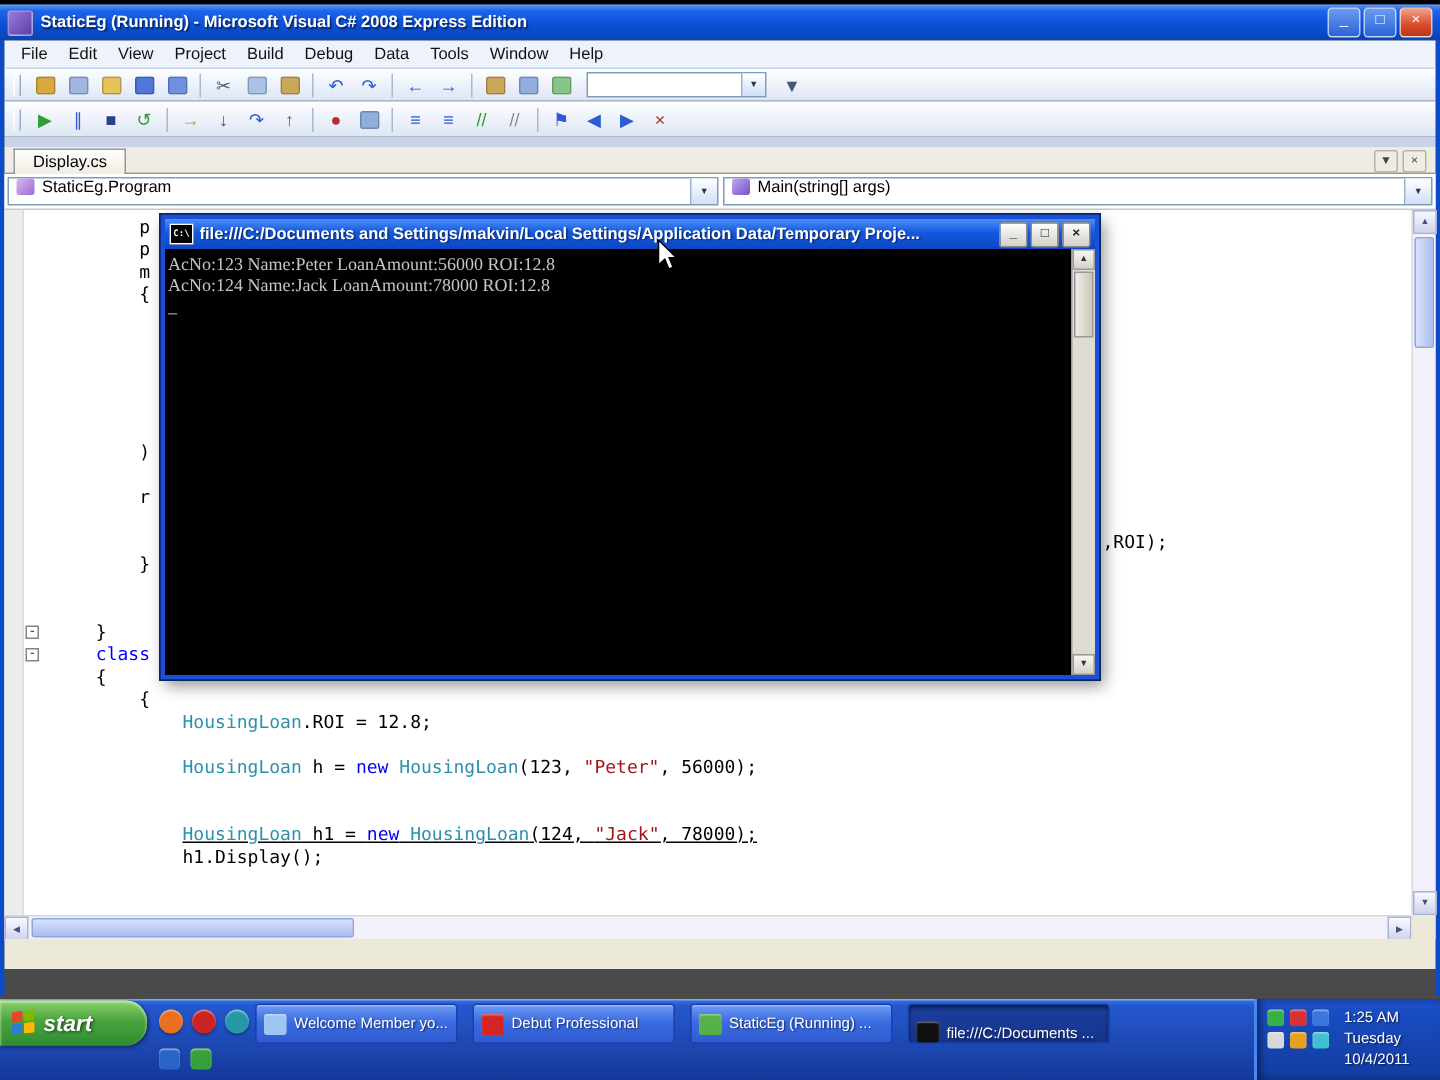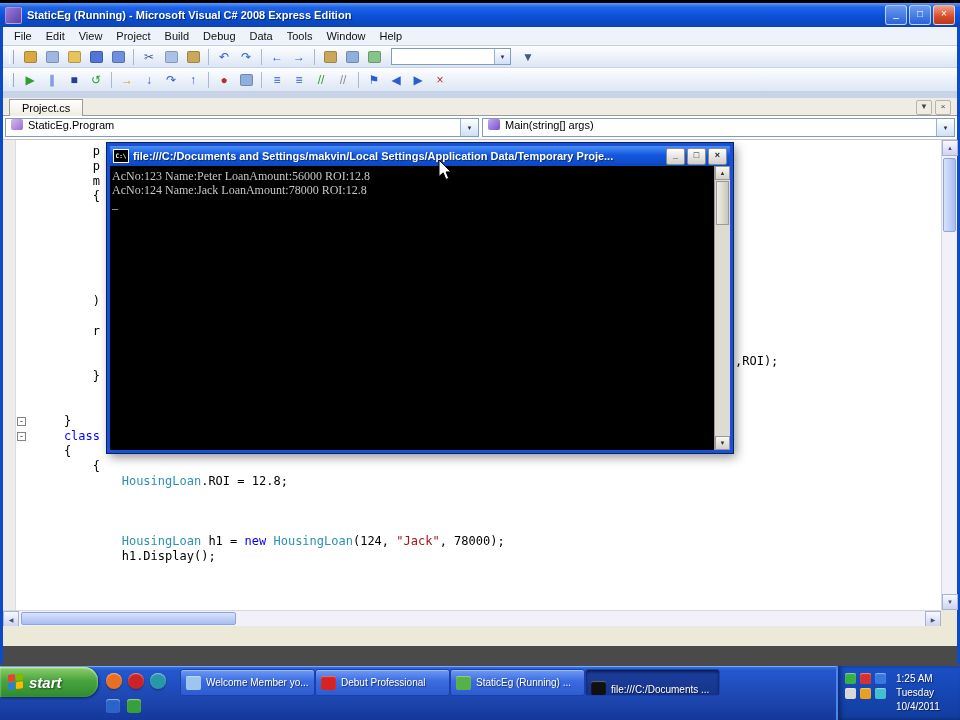--- a/index.html
+++ b/index.html
@@ -127,21 +127,21 @@
     display:flex;align-items:center;padding-left:8px;box-sizing:border-box;}
   .flag{width:16px;height:16px;display:grid;grid-template-columns:7px 7px;grid-template-rows:7px 7px;gap:1px;
     transform:skewY(-6deg);margin-right:5px;}
   .flag i{display:block;border-radius:1px;}
   .flag .f1{background:#e8442c;} .flag .f2{background:#7fba00;} .flag .f3{background:#2a7fd4;} .flag .f4{background:#ffb900;}
   .startbtn .stext{color:#fff;font-size:15px;font-weight:bold;font-style:italic;text-shadow:1px 1px 2px #00000090;}
   #quick-launch{position:absolute;left:106px;top:7px;display:flex;gap:6px;align-items:center;}
   .ql-icon{width:16px;height:16px;border-radius:50%;box-shadow:inset 0 1px 1px #ffffff80,0 1px 2px #00000060;}
   #extra-icons{position:absolute;left:106px;top:33px;display:flex;gap:7px;}
   .extra-icon{width:14px;height:14px;border-radius:3px;box-shadow:inset 0 1px 1px #ffffff80;}
-  #task-buttons{position:absolute;left:180px;top:3px;display:flex;}
+  #task-buttons{position:absolute;left:170px;top:3px;display:flex;gap:10px;}
   .task{width:135px;height:27px;border-radius:3px;background:linear-gradient(#6f9bf5,#3a6be0 45%,#2f5bd0);
     border:1px solid #1c3fae;display:flex;align-items:center;padding:0 5px;box-sizing:border-box;
     color:#fff;font-size:10px;box-shadow:inset 0 1px 0 #ffffff50;}
   .task.active{background:linear-gradient(#1c3fa0,#16348a);box-shadow:inset 0 2px 3px #00000090;align-items:flex-end;}
   .task .ticon{width:15px;height:14px;margin-right:5px;border-radius:2px;flex:none;box-shadow:inset 0 1px 1px #ffffff60;}
   .task .tlabel{white-space:nowrap;overflow:hidden;text-overflow:ellipsis;text-shadow:1px 1px 1px #00000080;}
   .tray{position:absolute;left:836px;top:0;width:124px;height:54px;box-sizing:border-box;
     background:linear-gradient(#1b50c8,#123c9e);border-left:2px solid #4a86f0;box-shadow:inset 3px 0 4px #00000060;}
   #tray-icons{position:absolute;left:7px;top:7px;width:46px;display:flex;flex-wrap:wrap;gap:4px;}
   .tray-ic{width:11px;height:11px;border-radius:2px;box-shadow:inset 0 1px 1px #ffffff70;}
@@ -302,21 +302,21 @@
         </span>
         <span class="tb-btn">
           <span class="tb-glyph" style="color: rgb(176, 48, 48);">×</span>
         </span>
       </span>
   </div>
   <div class="gapstrip"></div>
 
   <div class="tabstrip">
     <span class="tab">
-      <span>Project.cs</span>
+      <span>Display.cs</span>
     </span>
     <span class="tab-ctrls">
       <span class="tab-ctrl">▼</span>
       <span class="tab-ctrl">×</span>
     </span>
   </div>
 
   <div class="editor">
     <div class="ddrow">
       <span class="combo" id="combo-type">
@@ -351,23 +351,24 @@
           <div class="code-row"><span class="code-text tail"><span class="tok-n">,ROI);</span></span></div>
           <div class="code-row"><span class="code-text" style="padding-left: 8ch;"><span class="tok-n">}</span></span></div>
           <div class="code-row"><span class="code-text"></span></div>
           <div class="code-row"><span class="code-text"></span></div>
           <div class="code-row"><span class="fold-box">-</span><span class="code-text" style="padding-left: 4ch;"><span class="tok-n">}</span></span></div>
           <div class="code-row"><span class="fold-box">-</span><span class="code-text" style="padding-left: 4ch;"><span class="tok-k">class</span></span></div>
           <div class="code-row"><span class="code-text" style="padding-left: 4ch;"><span class="tok-n">{</span></span></div>
           <div class="code-row"><span class="code-text" style="padding-left: 8ch;"><span class="tok-n">{</span></span></div>
           <div class="code-row"><span class="code-text" style="padding-left: 12ch;"><span class="tok-t">HousingLoan</span><span class="tok-n">.ROI = 12.8;</span></span></div>
           <div class="code-row"><span class="code-text"></span></div>
-          <div class="code-row"><span class="code-text"></span></div>
-          <div class="code-row"><span class="code-text"></span></div>
-          <div class="code-row"><span class="code-text" style="padding-left: 12ch;"><span class="tok-t">HousingLoan</span><span class="tok-n"> h1 = </span><span class="tok-k">new</span><span class="tok-n"> </span><span class="tok-t">HousingLoan</span><span class="tok-n">(124, </span><span class="tok-s">"Jack"</span><span class="tok-n">, 78000);</span></span></div>
+          <div class="code-row"><span class="code-text" style="padding-left: 12ch;"><span class="tok-t">HousingLoan</span><span class="tok-n"> h = </span><span class="tok-k">new</span><span class="tok-n"> </span><span class="tok-t">HousingLoan</span><span class="tok-n">(123, </span><span class="tok-s">"Peter"</span><span class="tok-n">, 56000);</span></span></div>
+          <div class="code-row"><span class="code-text"></span></div>
+          <div class="code-row"><span class="code-text"></span></div>
+          <div class="code-row"><span class="code-text" style="padding-left: 12ch; text-decoration: underline;"><span class="tok-t">HousingLoan</span><span class="tok-n"> h1 = </span><span class="tok-k">new</span><span class="tok-n"> </span><span class="tok-t">HousingLoan</span><span class="tok-n">(124, </span><span class="tok-s">"Jack"</span><span class="tok-n">, 78000);</span></span></div>
           <div class="code-row"><span class="code-text" style="padding-left: 12ch;"><span class="tok-n">h1.Display();</span></span></div>
         </div>
     </div>
 
     <div class="vscroll">
       <span class="sarrow up">▲</span>
       <span class="vthumb"></span>
       <span class="sarrow down">▼</span>
     </div>
     <div class="hscroll">

